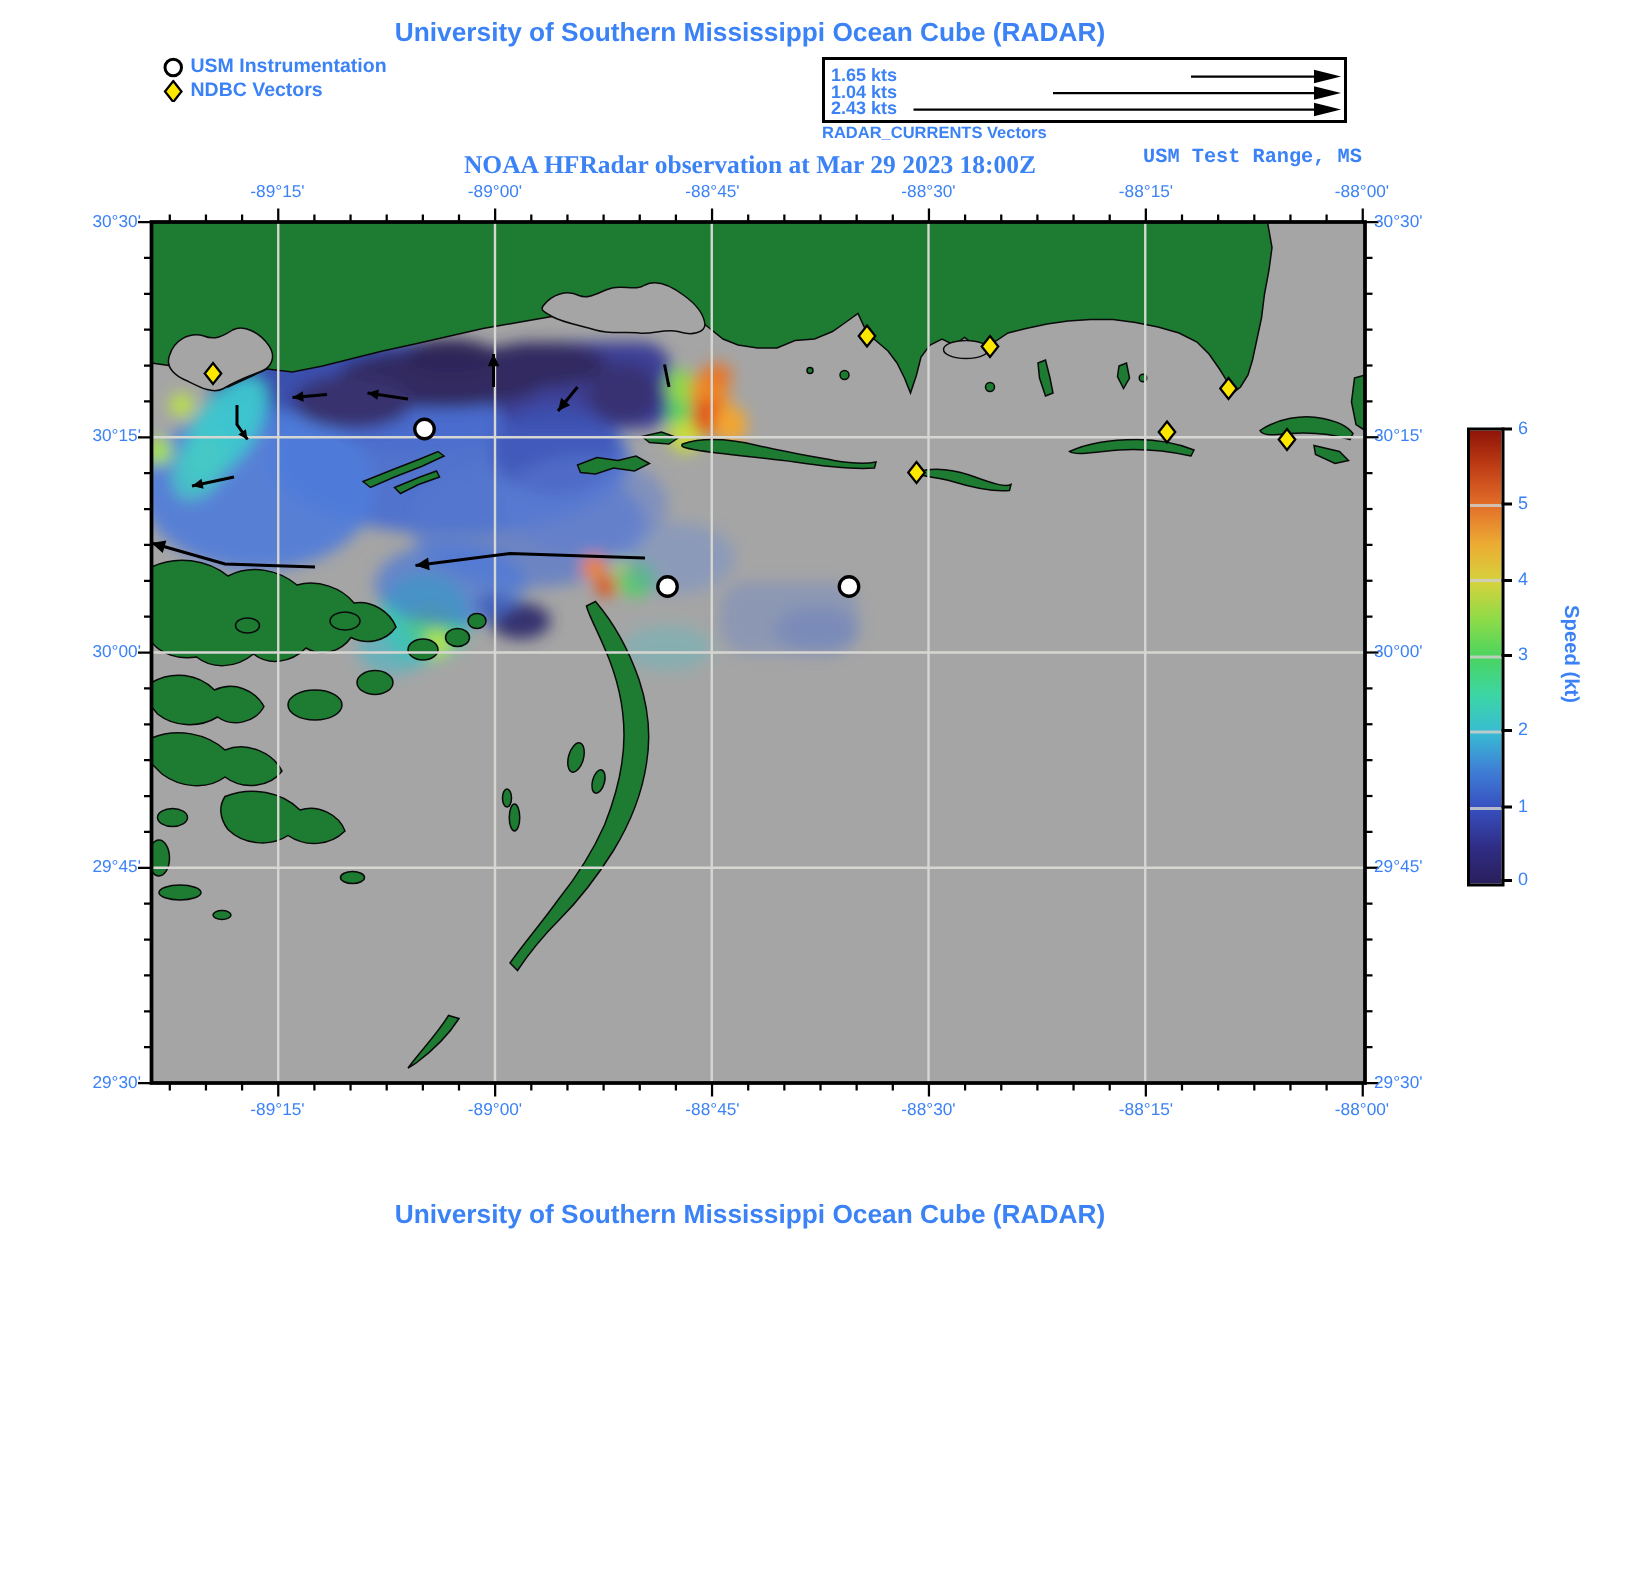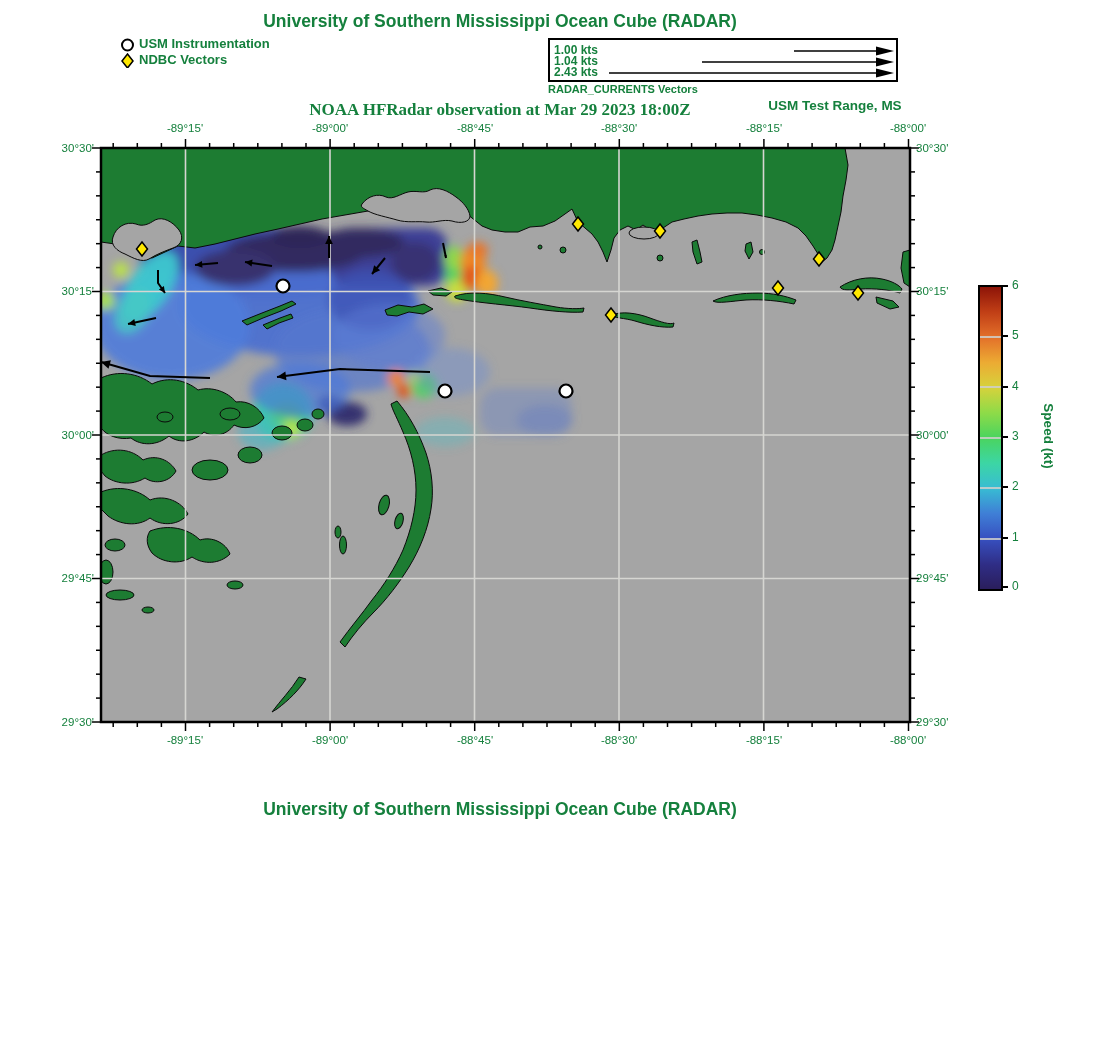--- a/index.html
+++ b/index.html
@@ -1,30 +1,30 @@
 <!DOCTYPE html>
 <html><head>
 <meta charset="utf-8">
 <style>
   html,body{margin:0;padding:0;background:#fff;}
   .page{position:relative;width:1100px;height:1050px;background:#ffffff;overflow:hidden;
-        font-family:"Liberation Sans",sans-serif;color:#15803d;}
+        font-family:"Liberation Sans",sans-serif;color:#3b82f6;}
   .abs{position:absolute;}
   .title{left:0;top:11px;width:1000px;text-align:center;font-size:17.5px;font-weight:bold;}
   .title-bottom{left:0;top:799px;width:1000px;text-align:center;font-size:17.5px;font-weight:bold;}
-  .legend{left:120px;top:36px;}
+  .legend{left:108px;top:36px;}
   .legend-row{display:flex;align-items:center;height:16px;}
   .legend-label{font-size:13px;font-weight:bold;margin-left:4px;line-height:16px;}
   .vecbox{left:548px;top:38px;width:346px;height:40px;border:2px solid #000;background:#fff;}
   .veclabel{position:absolute;left:4px;font-size:12px;font-weight:bold;line-height:12px;}
   .veccaption{left:548px;top:83px;font-size:11px;font-weight:bold;text-align:center;}
   .subtitle{left:0;top:100px;width:1000px;text-align:center;font-size:17px;font-weight:bold;
             font-family:"Liberation Serif",serif;}
   .rangelabel{left:735px;top:98px;width:200px;text-align:center;font-size:13.5px;font-weight:bold;
-              font-family:Liberation Sans, sans-serif;}
+              font-family:Liberation Mono, monospace;}
   .ticklabel{position:absolute;font-size:11.5px;line-height:14px;}
   .t,.b{width:80px;text-align:center;}
   .t{top:121px;} .b{top:733px;}
   .l{left:32px;width:62px;text-align:right;}
   .r{left:916px;width:62px;text-align:left;}
   .cbar{left:978px;top:285px;width:21px;height:302px;border:2px solid #000;
         background:linear-gradient(to top,
           #2a1e5c 0%, #2f2d85 8%, #3750c0 16.7%, #3f7fd6 25%, #38bcd3 33.3%,
           #3cd6a4 41.7%, #4ad45f 50%, #8edb48 58.3%, #d6d23c 66.7%, #ecab33 75%,
           #e3702a 83.3%, #c13f16 91.7%, #8d1408 100%);}
@@ -50,21 +50,21 @@
     </div>
     <div class="legend-row">
       <svg width="15" height="15">
         <polygon points="7.5,1 13,8 7.5,15 2,8" fill="#ffe800" stroke="#000" stroke-width="1.5"></polygon>
       </svg>
       <span class="legend-label">NDBC Vectors</span>
     </div>
   </div>
 
   <div class="abs vecbox">
-    <div class="veclabel" style="top:4px">1.00 kts</div>
+    <div class="veclabel" style="top:4px">1.65 kts</div>
     <div class="veclabel" style="top:15px">1.04 kts</div>
     <div class="veclabel" style="top:26px">2.43 kts</div>
     <svg width="346" height="40" style="position:absolute;left:0;top:0">
       <line x1="244" y1="11" x2="328" y2="11" stroke="#000" stroke-width="1.5"></line>
       <polygon points="344,11 326,6.5 326,15.5" fill="#000"></polygon>
       <line x1="152" y1="22" x2="328" y2="22" stroke="#000" stroke-width="1.5"></line>
       <polygon points="344,22 326,17.5 326,26.5" fill="#000"></polygon>
       <line x1="59" y1="33" x2="328" y2="33" stroke="#000" stroke-width="1.5"></line>
       <polygon points="344,33 326,28.5 326,37.5" fill="#000"></polygon>
     </svg>

